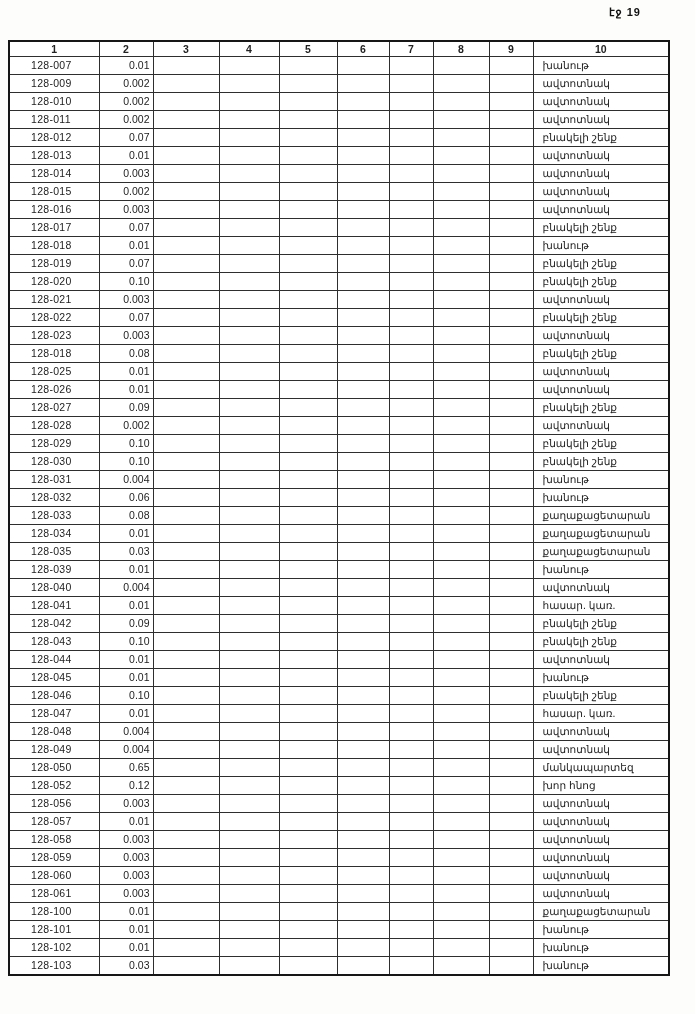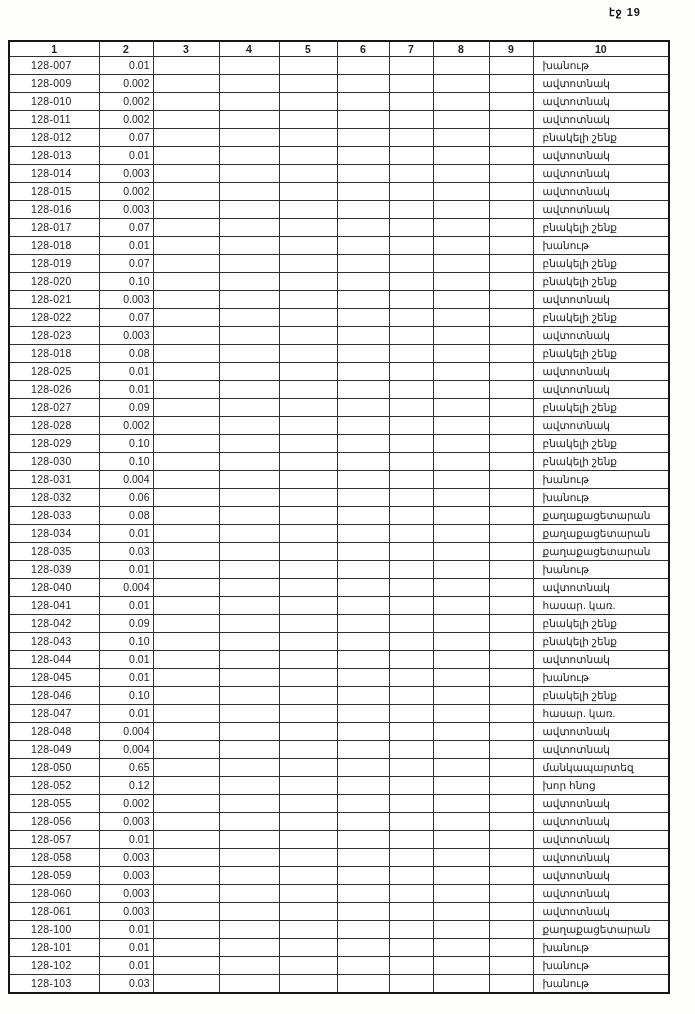--- a/index.html
+++ b/index.html
@@ -570,32 +570,20 @@
         <td class="c3"></td>
         <td class="c4"></td>
         <td class="c5"></td>
         <td class="c6"></td>
         <td class="c7"></td>
         <td class="c8"></td>
         <td class="c9"></td>
         <td class="c10">խոր հնոց</td>
       </tr>
       <tr>
-        <td class="c1">128-055</td>
-        <td class="c2">0.002</td>
-        <td class="c3"></td>
-        <td class="c4"></td>
-        <td class="c5"></td>
-        <td class="c6"></td>
-        <td class="c7"></td>
-        <td class="c8"></td>
-        <td class="c9"></td>
-        <td class="c10">ավտոտնակ</td>
-      </tr>
-      <tr>
         <td class="c1">128-056</td>
         <td class="c2">0.003</td>
         <td class="c3"></td>
         <td class="c4"></td>
         <td class="c5"></td>
         <td class="c6"></td>
         <td class="c7"></td>
         <td class="c8"></td>
         <td class="c9"></td>
         <td class="c10">ավտոտնակ</td>

